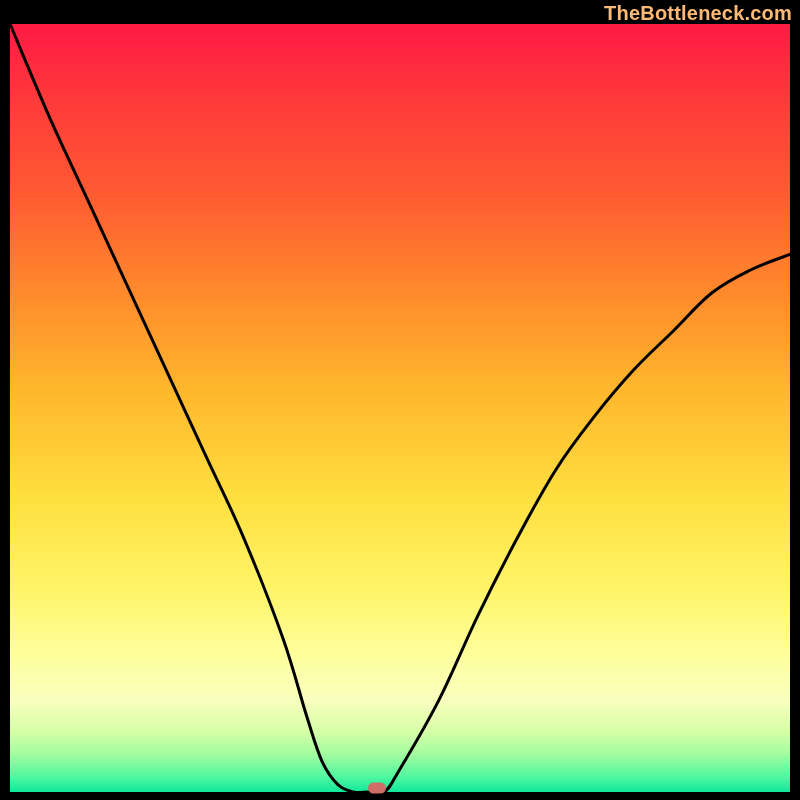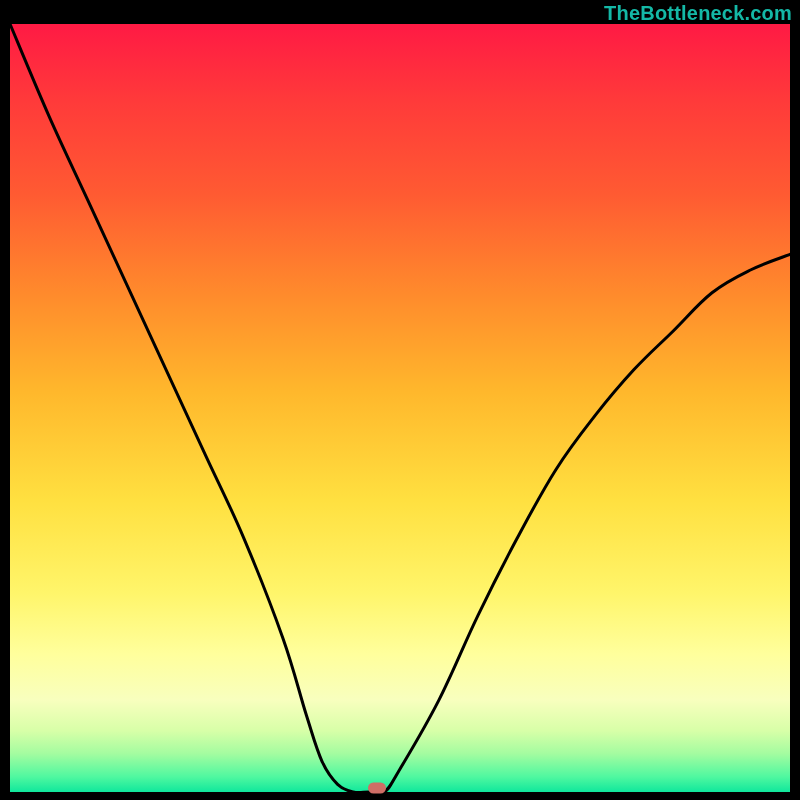--- a/index.html
+++ b/index.html
@@ -47,21 +47,21 @@
     top: 0;
     width: 780px;
     height: 768px;
   }
   .watermark {
     position: absolute;
     right: 8px;
     top: 2px;
     font-size: 20px;
     font-weight: 600;
-    color: #14b8a6;
+    color: #fdba74;
     letter-spacing: 0.2px;
   }
   .marker {
     position: absolute;
     width: 18px;
     height: 11px;
     border-radius: 6px;
     background: #cf6e66;
     transform: translate(-50%, -50%);
   }

